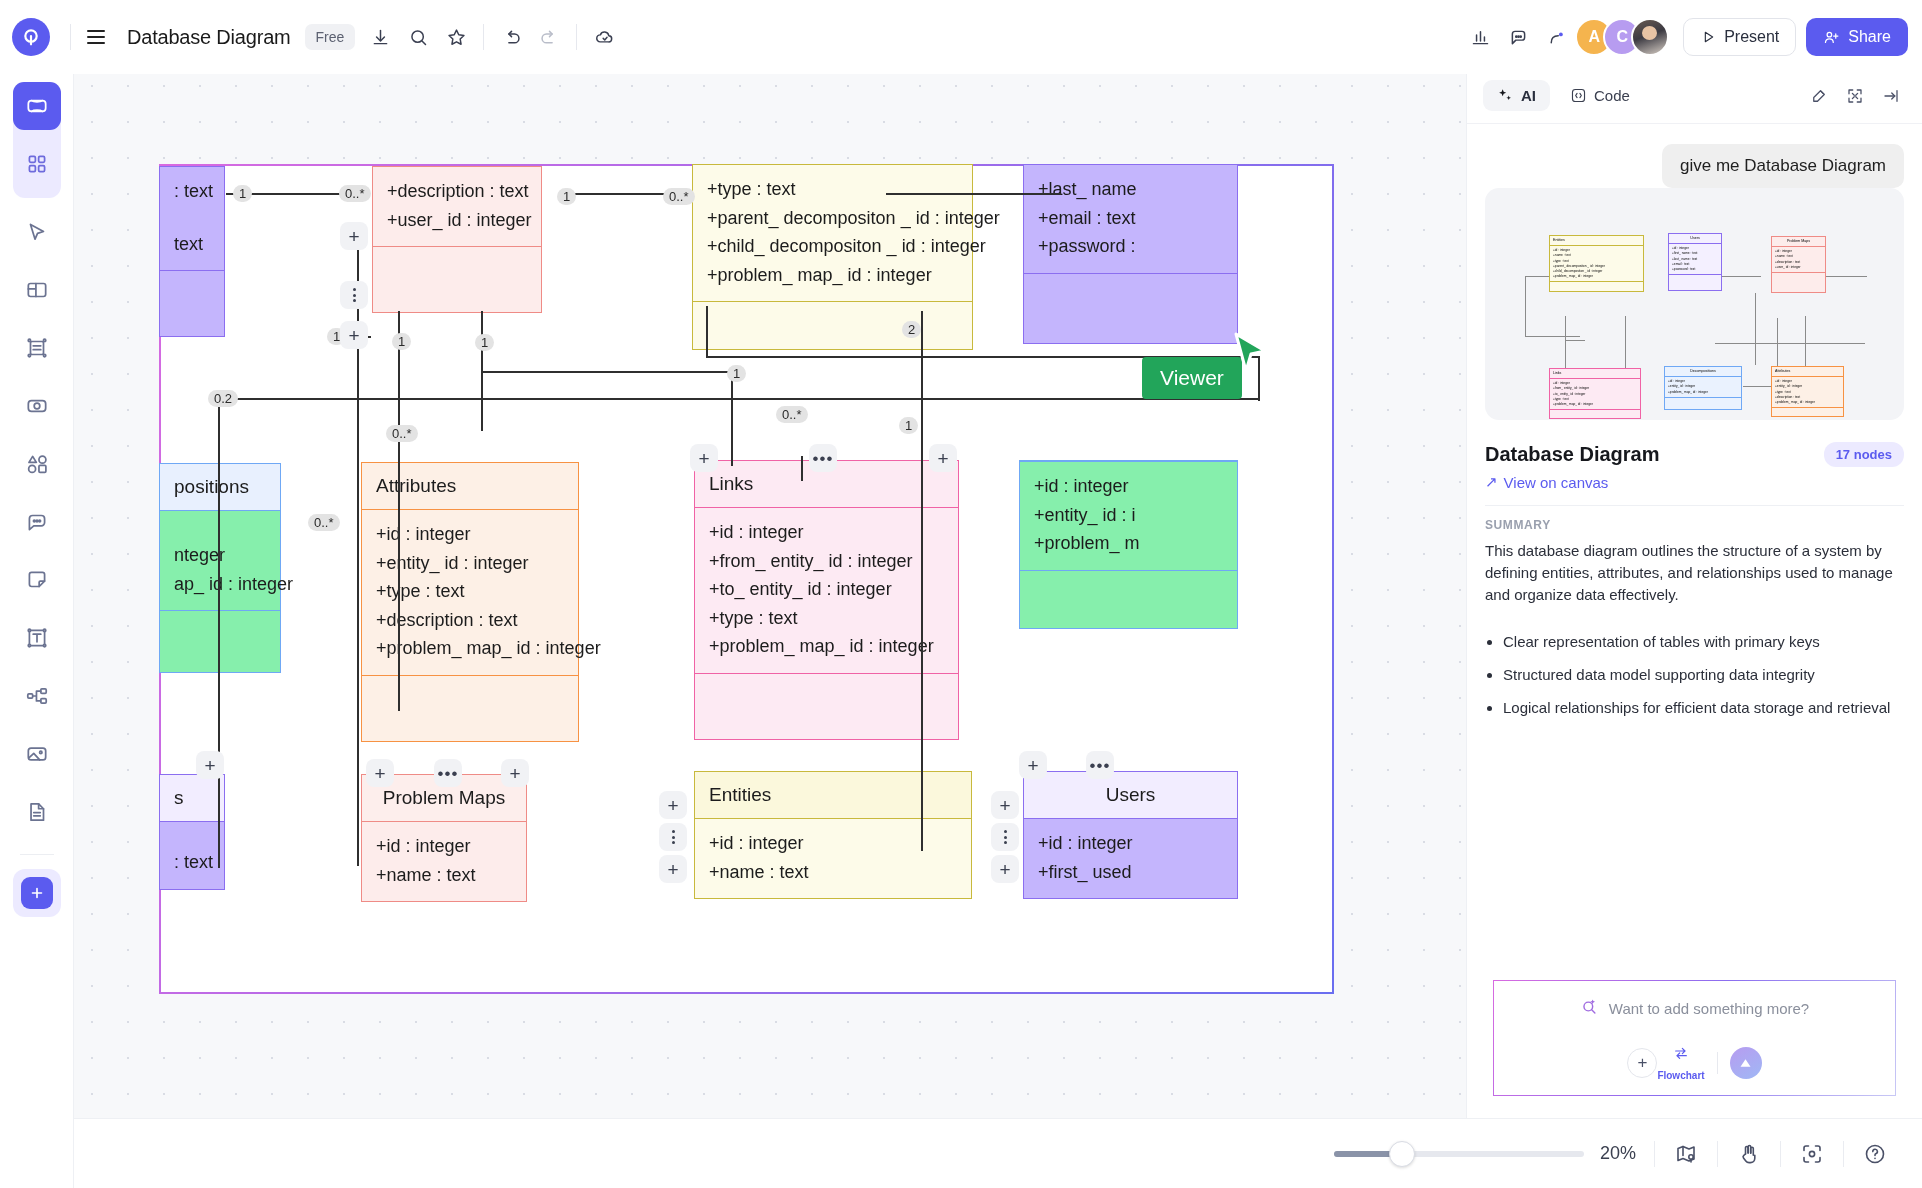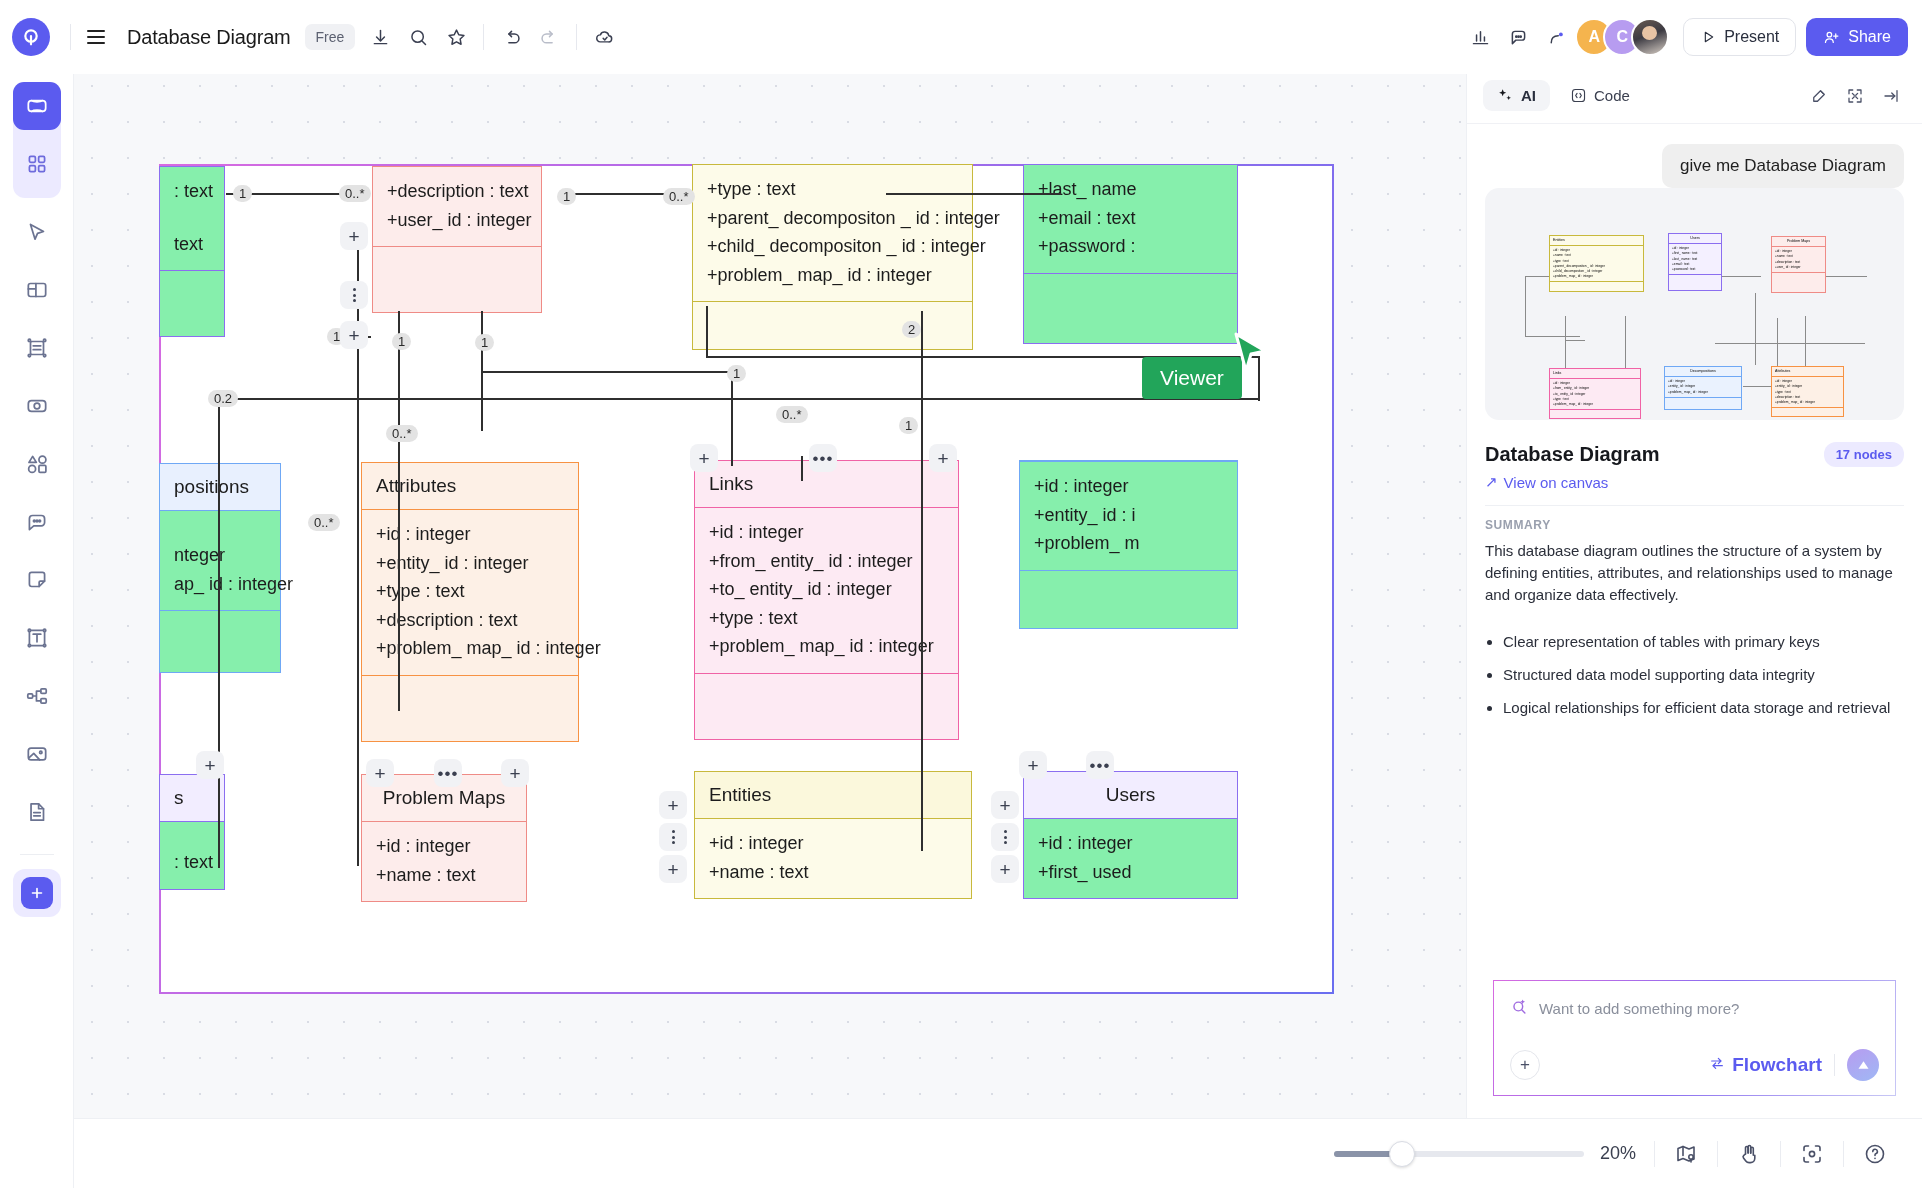--- a/index.html
+++ b/index.html
@@ -100,21 +100,21 @@
   .tbl .hd { font-size:19px; padding: 12px 14px; text-align:center; white-space:nowrap; }
   .tbl .hd.lft { text-align:left; }
   .tbl .bd { border-top:1.5px solid; padding: 10px 14px 12px; }
   .tbl .bd div { font-size:18px; color:#1c1c1c; line-height:28.5px; white-space:nowrap; }
   .tbl .ft { border-top:1.5px solid; height: 66px; }
 
   
   .t-yellow { border-color:#c8b93c; background:#fdfbe9; }
   .t-yellow .hd { background:#fbf8dc; color:#1c1c1c; }
   .t-yellow .bd, .t-yellow .ft { border-color:#c8b93c; }
-  .t-purple { border-color:#8b6ef0; background:#86efac; }
+  .t-purple { border-color:#8b6ef0; background:#c4b5fd; }
   .t-purple .hd { background:#f2edff; color:#1c1c1c; }
   .t-purple .bd, .t-purple .ft { border-color:#8b6ef0; }
   .t-red { border-color:#ef8b86; background:#fdeceb; }
   .t-red .hd { background:#fdeeec; color:#1c1c1c; }
   .t-red .bd, .t-red .ft { border-color:#ef8b86; }
   .t-pink { border-color:#f062a5; background:#fdeaf3; }
   .t-pink .hd { background:#fdeaf3; color:#1c1c1c; }
   .t-pink .bd, .t-pink .ft { border-color:#f062a5; }
   .t-blue { border-color:#6fa8f5; background:#86efac; }
   .t-blue .hd { background:#e8f0fe; color:#1c1c1c; }
@@ -191,29 +191,29 @@
   .view-canvas { color:#5b5bef; font-size:15px; margin-top:6px; display:flex; align-items:center; gap:6px; cursor:pointer; }
   .hr { height:1px; background:#eef0f4; margin: 14px 0 12px; }
   .summary-label { color:#9aa0ae; font-size:12px; letter-spacing:0.6px; font-weight:600; }
   .summary-text { color:#2b2f3a; font-size:15px; line-height:22px; margin-top:8px; }
   .bullets { margin-top:24px; padding-left:18px; }
   .bullets li { color:#2b2f3a; font-size:15px; line-height:23px; margin-bottom:10px; }
 
   .composer {
     margin: 0 26px 22px; border-radius:14px; border:1.5px solid;
     border-image: linear-gradient(120deg,#d86ae0,#8b6ef0,#c8c8f5) 1;
-    padding: 16px 16px 14px; height:116px; display:flex; flex-direction:column; justify-content:space-between;
+    padding: 16px 16px 14px; height:116px; display:flex; flex-direction:column; justify-content:space-between;align-items:center;
   }
   .comp-top { display:flex; align-items:center; gap:10px; }
   .comp-top svg { width:19px; height:19px; }
   .comp-ph { color:#8a8f9c; font-size:15px; }
   .comp-bot { display:flex; align-items:center; }
   .plus-btn { width:30px; height:30px; border-radius:50%; border:1px solid #e4e6ec; display:flex; align-items:center; justify-content:center; color:#4a5067; font-size:17px; cursor:pointer; }
   .comp-spacer { flex:1; }
-  .flow-btn { display:flex; align-items:center; gap:7px; color:#5b5bef; font-size:19px; font-weight:600; cursor:pointer; }
+  .flow-btn { display:flex; align-items:center; gap:7px; color:#5b5bef; font-size:10px; font-weight:600; cursor:pointer;flex-direction:column; }
   .flow-btn svg { width:16px; height:16px; stroke:#5b5bef; fill:none; stroke-width:1.8; stroke-linecap:round;}
   .vdiv { width:1px; height:22px; background:#e7e9ef; margin:0 12px; }
   .send-btn { width:32px; height:32px; border-radius:50%; background:linear-gradient(150deg,#b79cf0,#9fb8f5); display:flex; align-items:center; justify-content:center; cursor:pointer;}
   .send-btn svg { width:15px; height:15px; fill:#fff; }
 
   
   .bottombar {
     position:absolute; left:74px; top:1118px; width:1848px; height:70px;
     background:#fff; border-top:1px solid #eef0f4; display:flex; align-items:center;
     justify-content:flex-end; padding-right: 26px; gap:0; z-index:35;

